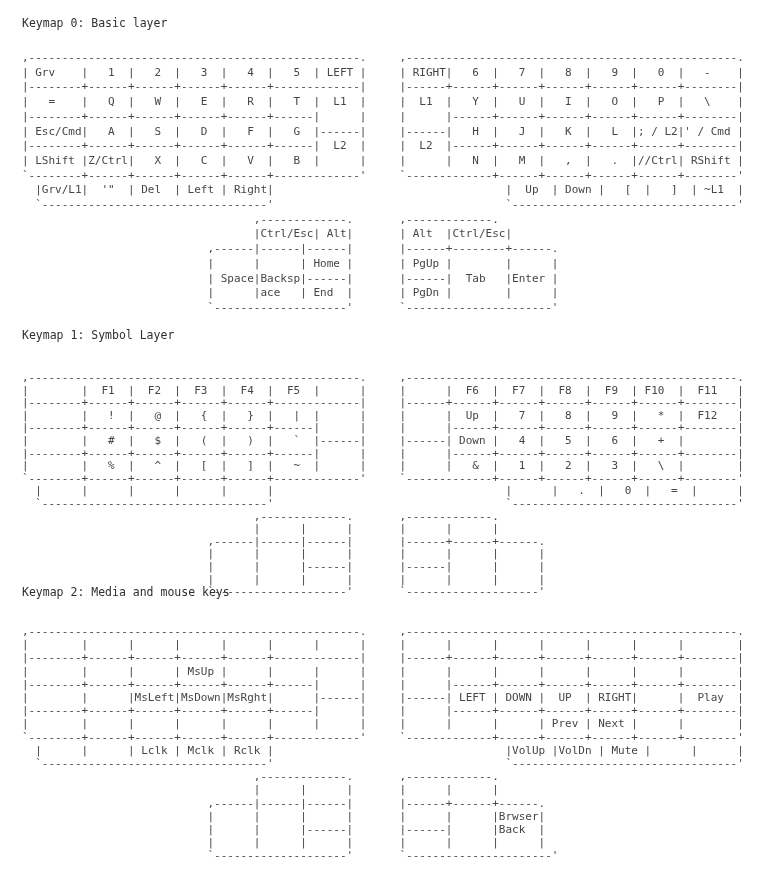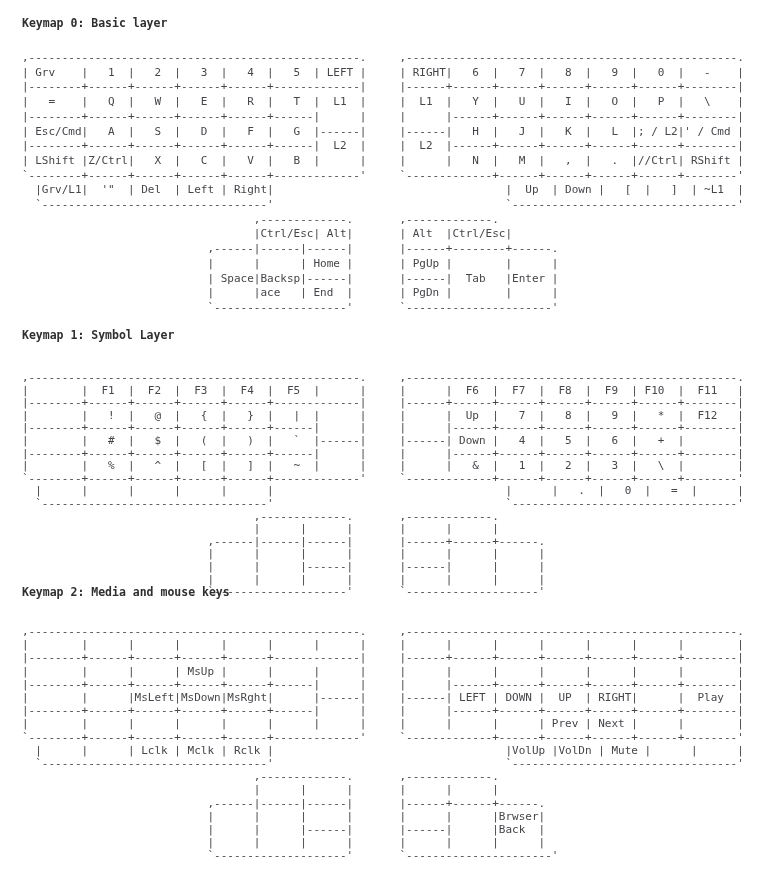--- a/index.html
+++ b/index.html
@@ -8,21 +8,21 @@
     background: #ffffff;
     position: relative;
     overflow: hidden;
     font-family: "DejaVu Sans Mono", monospace;
   }
   .km-title {
     position: absolute;
     left: 22px;
     font-family: "DejaVu Sans Mono", monospace;
     font-size: 11.5px;
-    font-weight: 700;
+    font-weight: 400;
     color: #2f2f2f;
     white-space: pre;
   }
   .km-art {
     position: absolute;
     left: 22px;
     margin: 0;
     font-family: "DejaVu Sans Mono", monospace;
     font-size: 11px;
     color: #45464a;

